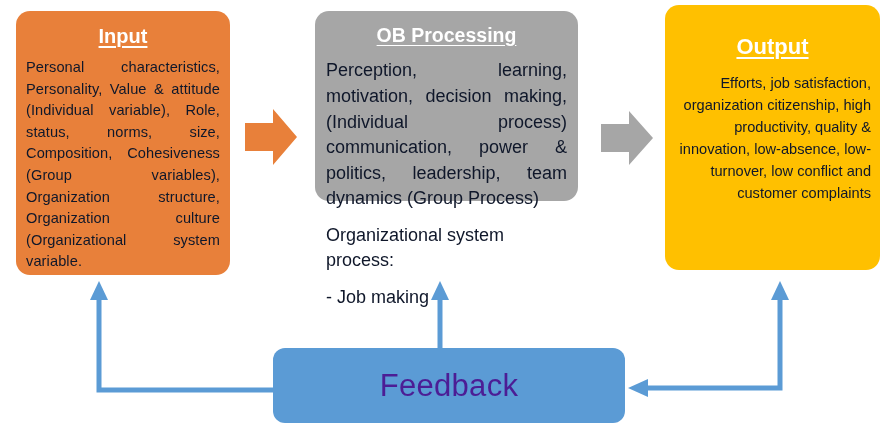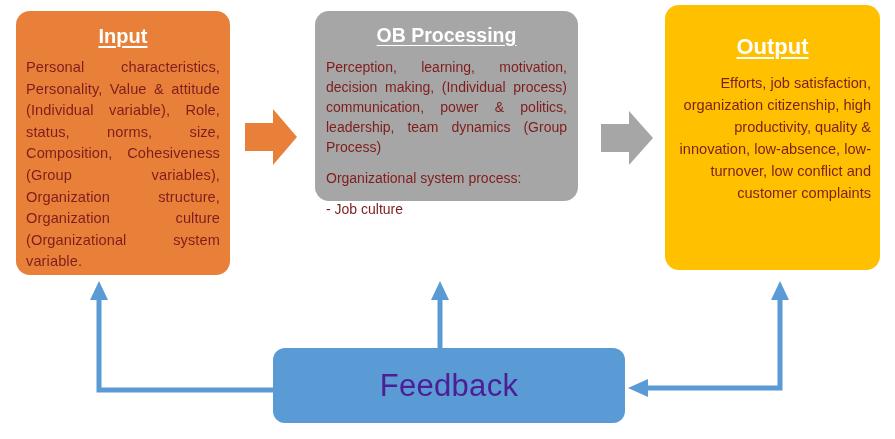--- a/index.html
+++ b/index.html
@@ -36,21 +36,21 @@
   .box-title {
     text-align: center;
     font-weight: 700;
     text-decoration: underline;
     text-underline-offset: 3px;
     color: #ffffff;
     line-height: 1.1;
   }
 
   .box-body {
-    color: #7f1d1d;
+    color: #0f172a;
   }
 
   
   #box-input {
     left: 16px;
     top: 11px;
     width: 214px;
     height: 264px;
     background: #E8803A;
     padding: 8px 10px 6px 10px;
@@ -74,21 +74,21 @@
     width: 263px;
     height: 190px;
     background: #A6A6A6;
     padding: 8px 11px 6px 11px;
   }
   #box-processing .box-title {
     font-size: 19.5px;
     margin: 6px 0 12px 0;
   }
   #box-processing .box-body {
-    font-size: 14px;
+    font-size: 18px;
     line-height: 1.42;
   }
   #box-processing .para-justified {
     text-align: justify;
     text-align-last: left;
   }
   #box-processing .para {
     margin: 0 0 11px 0;
   }
   #box-processing .para:last-child {
@@ -175,21 +175,21 @@
     <svg viewBox="0 0 52 58" width="52" height="58" aria-hidden="true">
       <polygon points="0,15 28,15 28,1 52,29 28,57 28,43 0,43" fill="#E8803A"></polygon>
     </svg>
   </div>
 
   <div class="box" id="box-processing">
     <div class="box-title">OB Processing</div>
     <div class="box-body">
       <p class="para para-justified">Perception, learning, motivation, decision making, (Individual process) communication, power &amp; politics, leadership, team dynamics (Group Process)</p>
       <p class="para">Organizational system process:</p>
-      <p class="para">- Job culture</p>
+      <p class="para">- Job making</p>
     </div>
   </div>
 
   <div class="block-arrow" id="arrow-processing-to-output">
     <svg viewBox="0 0 52 56" width="52" height="56" aria-hidden="true">
       <polygon points="0,14 28,14 28,1 52,28 28,55 28,42 0,42" fill="#A6A6A6"></polygon>
     </svg>
   </div>
 
   <div class="box" id="box-output">

